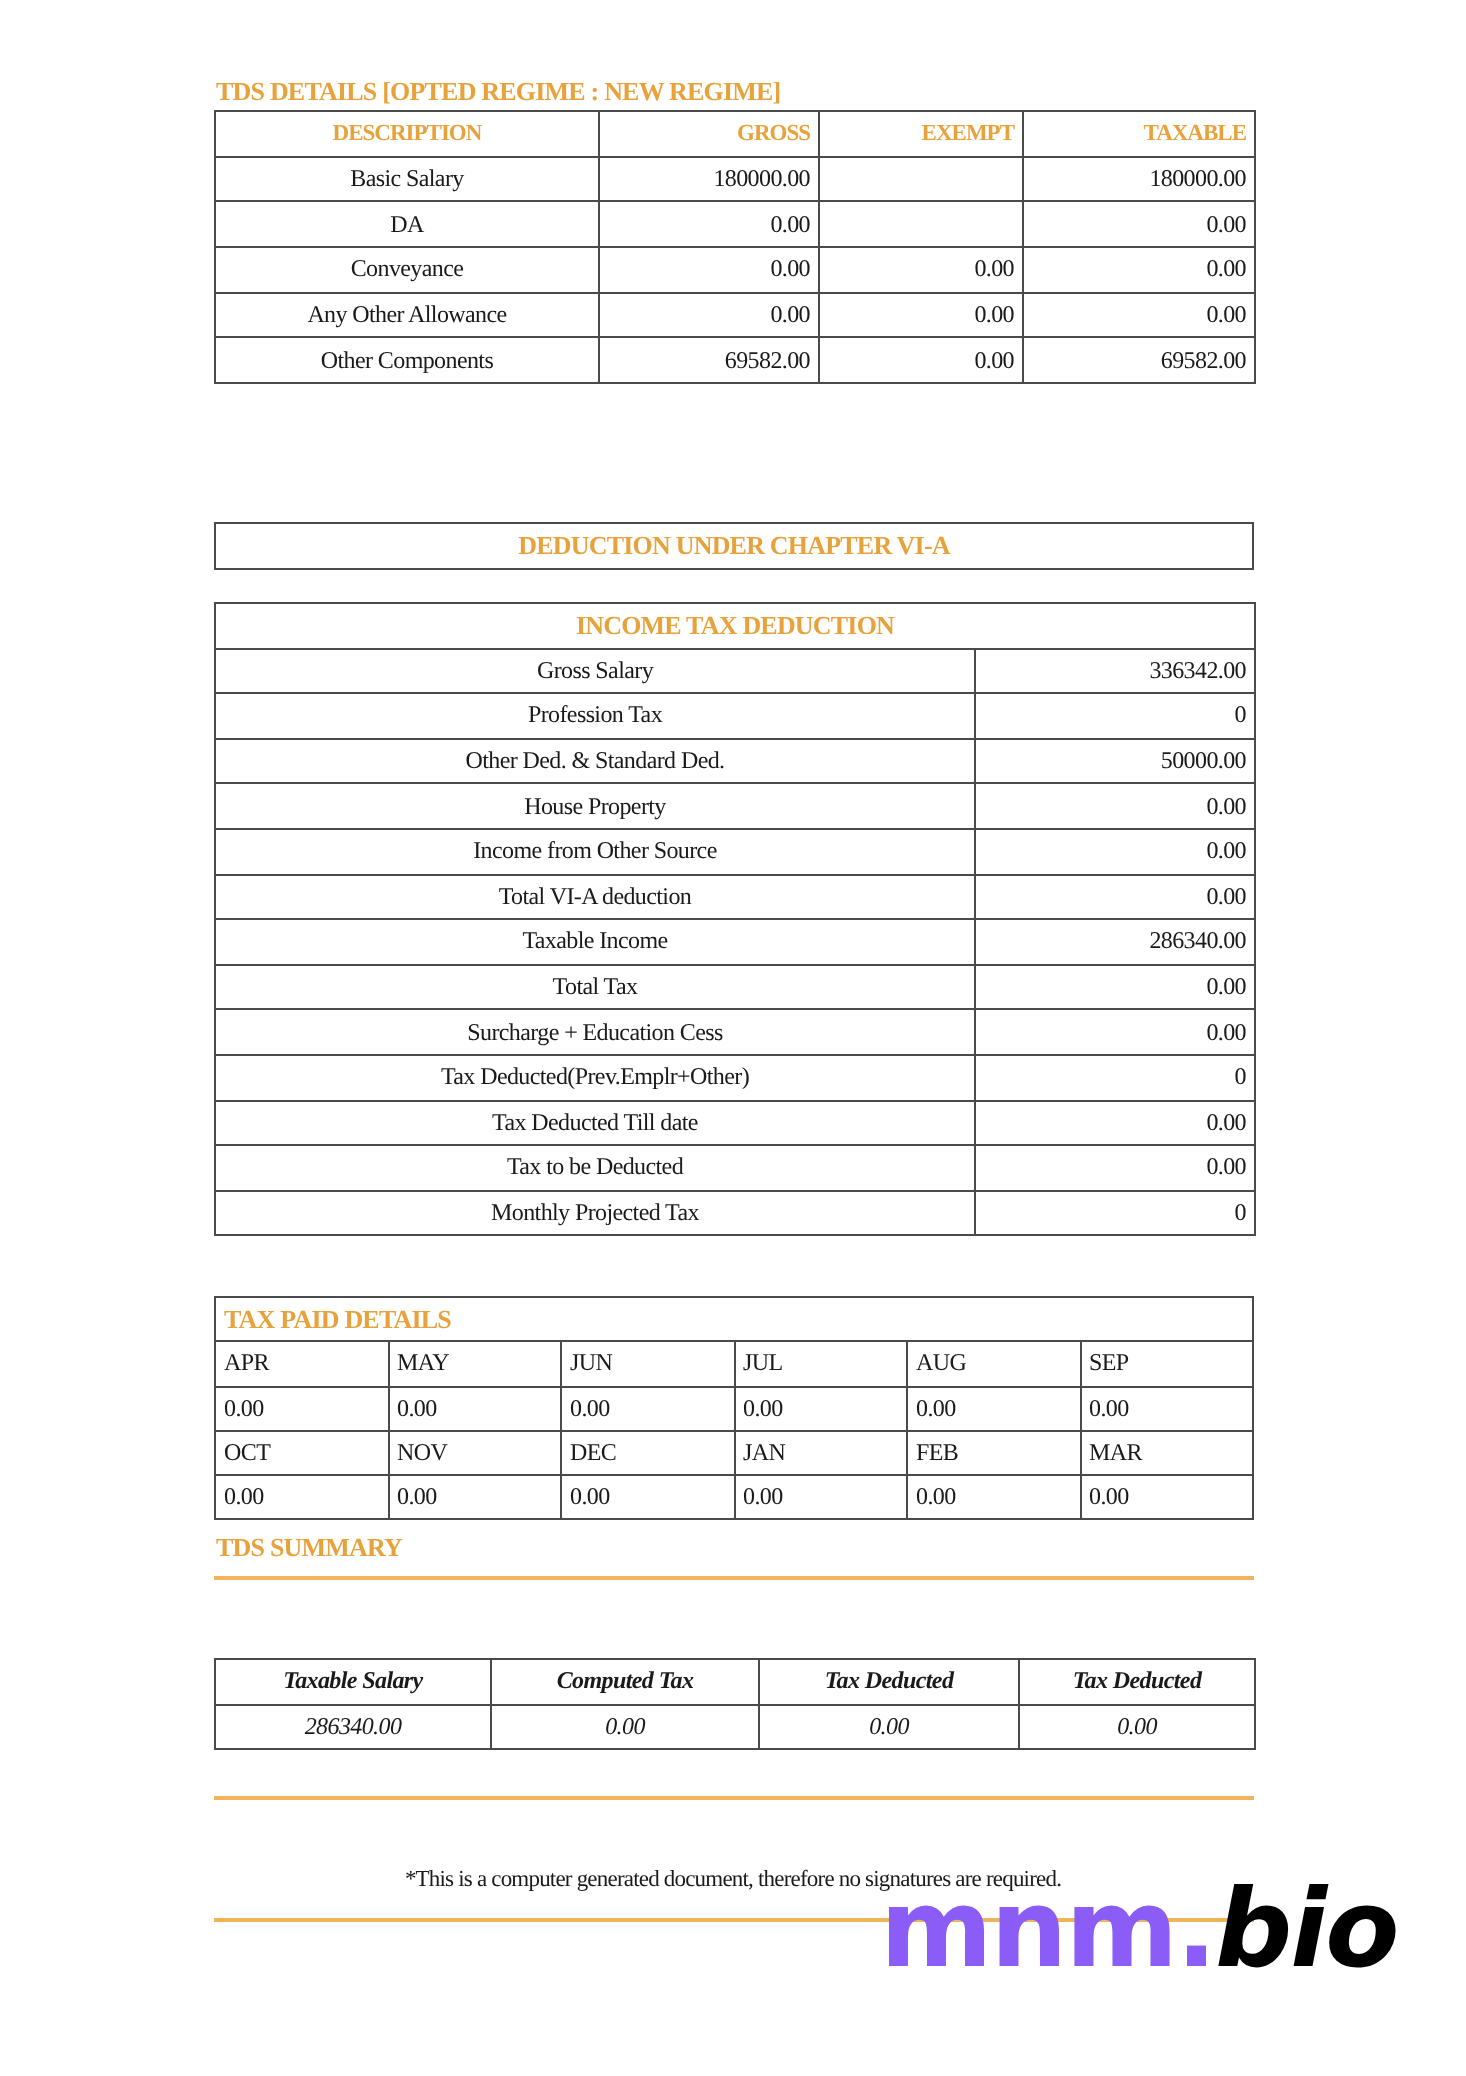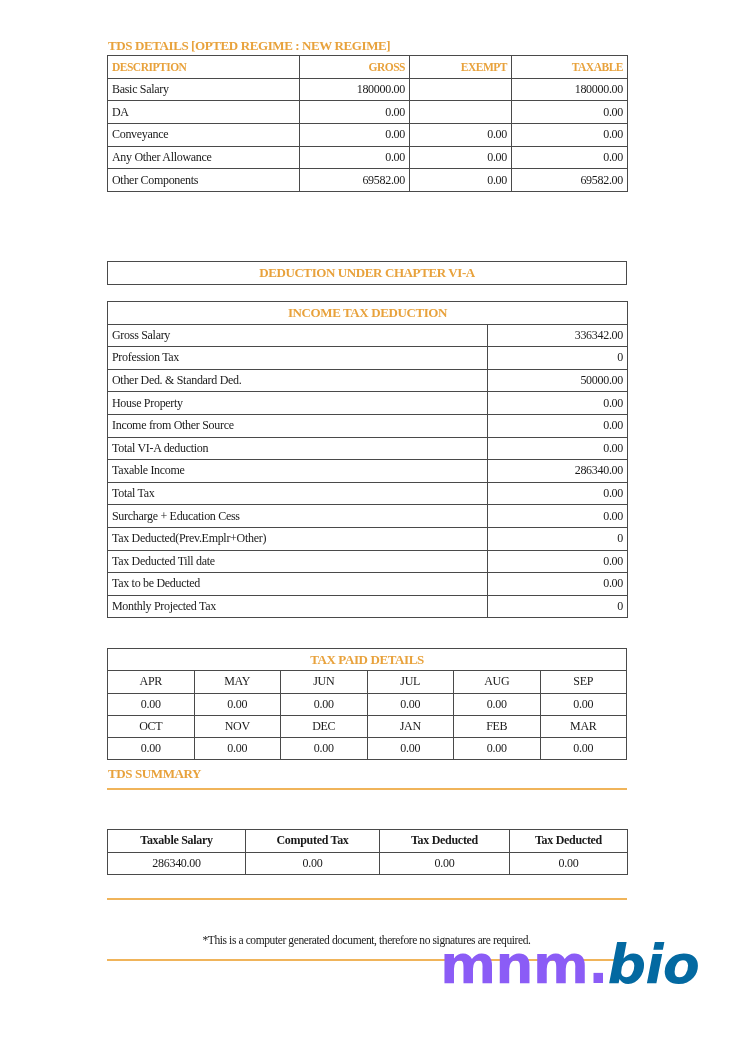--- a/index.html
+++ b/index.html
@@ -9,44 +9,44 @@
   .abs { position: absolute; }
   table { border-collapse: collapse; table-layout: fixed; }
   td, th { border: 1.5px solid #4a4a4a; font-size: 12px; letter-spacing: -0.3px; padding: 0 4px; }
   .sec-title { font-weight: bold; font-size: 13px; letter-spacing: -0.4px; }
 
   #tds-title { left: 108px; top: 38px; }
   #tds-table { left: 107px; top: 55px; width: 520px; }
   #tds-table td, #tds-table th { height: 21.7px; }
   #tds-table th { font-weight: bold; font-size: 11.5px; letter-spacing: -0.5px; color: #e8a23c; }
   .r { text-align: right; }
-  .l { text-align: left; margin-top: 26px; }
+  .l { text-align: center; margin-top: 26px; }
   .c { text-align: center; }
 
   #chapter-box { left: 107px; top: 261px; width: 518px; height: 22px; border: 1.5px solid #4a4a4a;
                  display: flex; align-items: center; justify-content: center; }
 
   #itd-table { left: 107px; top: 301px; width: 520px; }
   #itd-table td { height: 21.6px; }
 
   #paid-table { left: 107px; top: 648px; width: 520px; }
-  #paid-table td { height: 21.3px; text-align: center; }
+  #paid-table td { height: 21.3px; }
 
   .rule { position: absolute; left: 107px; width: 520px; height: 2px; background: #f0b45a; }
 
   #summary-title { left: 108px; top: 766px; }
-  #summary-table { left: 107px; top: 829px; width: 520px; }
+  #summary-table { left: 107px; top: 829px; width: 520px; font-style: italic; }
   #summary-table td { height: 21.5px; text-align: center; }
   #summary-table .hd td { font-weight: bold; }
 
   #footnote { left: 0; width: 733px; top: 934px; text-align: center; font-weight: normal; font-size: 11.5px; letter-spacing: -0.4px; }
   #watermark { left: 440px; top: 938px; font-family: "DejaVu Sans", sans-serif; font-weight: bold;
                font-size: 54px; letter-spacing: -1px; line-height: 1; }
   #watermark .wm-a { color: #8b5cf6; }
-  #watermark .wm-b { color: #0369a1; font-style: italic; }
+  #watermark .wm-b { color: #000000; font-style: italic; }
 </style>
 </head>
 <body>
 
 <div id="tds-title" class="abs sec-title orange">TDS DETAILS [OPTED REGIME : NEW REGIME]</div>
 <table id="tds-table" class="abs">
   <colgroup>
       <col style="width:192px">
       <col style="width:110px">
       <col style="width:102px">

